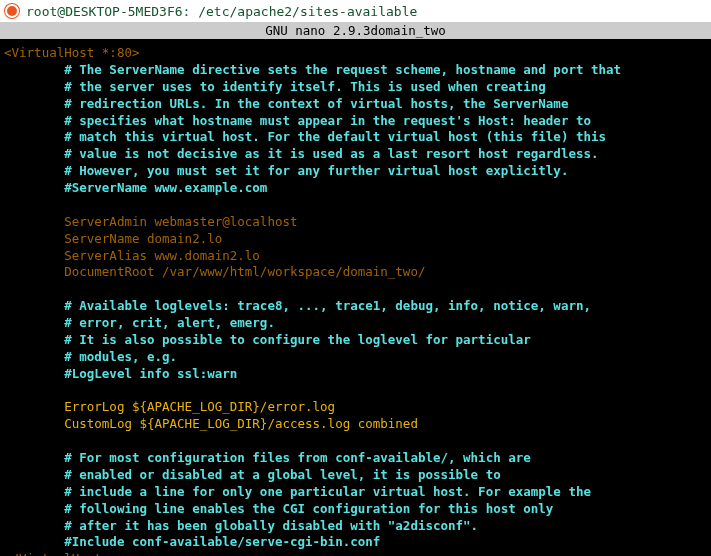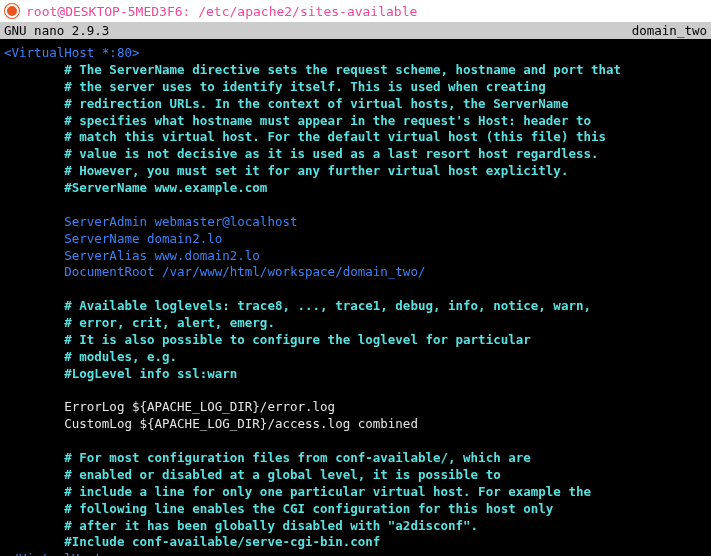--- a/index.html
+++ b/index.html
@@ -6,21 +6,21 @@
     body {
       font-family: 'DejaVu Sans Mono', 'Consolas', monospace;
       font-size: 13px;
       background: #000;
       width: 711px;
       height: 556px;
       overflow: hidden;
     }
     .title-bar {
       background: #fff;
-      color: #ec4899;
+      color: #14532d;
       height: 22px;
       display: flex;
       align-items: center;
       padding: 0 4px;
     }
     .ubuntu-logo {
       width: 16px;
       height: 16px;
       background: #E95420;
       border-radius: 50%;
@@ -37,33 +37,33 @@
       top: 1px;
       left: 1px;
     }
     .nano-bar {
       background: #ccc;
       color: #000;
       height: 17px;
       line-height: 17px;
       padding: 0 4px;
       display: flex;
-      justify-content: space-between;
+      justify-content: center;
       font-size: 12.5px;
     }
     .terminal {
       background: #000;
       padding: 6px 4px;
       line-height: 1.35;
       white-space: pre;
       font-size: 12.5px;
     }
     .cyan { color: #5ae0e0; font-weight: bold; }
-    .yellow { color: #3b82f6; }
-    .white { color: #e5e5e5; }
+    .yellow { color: #a16207; }
+    .white { color: #eab308; }
   </style>
 </head>
 <body>
 
 <div class="title-bar">
   <span class="ubuntu-logo"></span>
   <span>root@DESKTOP-5MED3F6: /etc/apache2/sites-available</span>
 </div>
 
 <div class="nano-bar">

